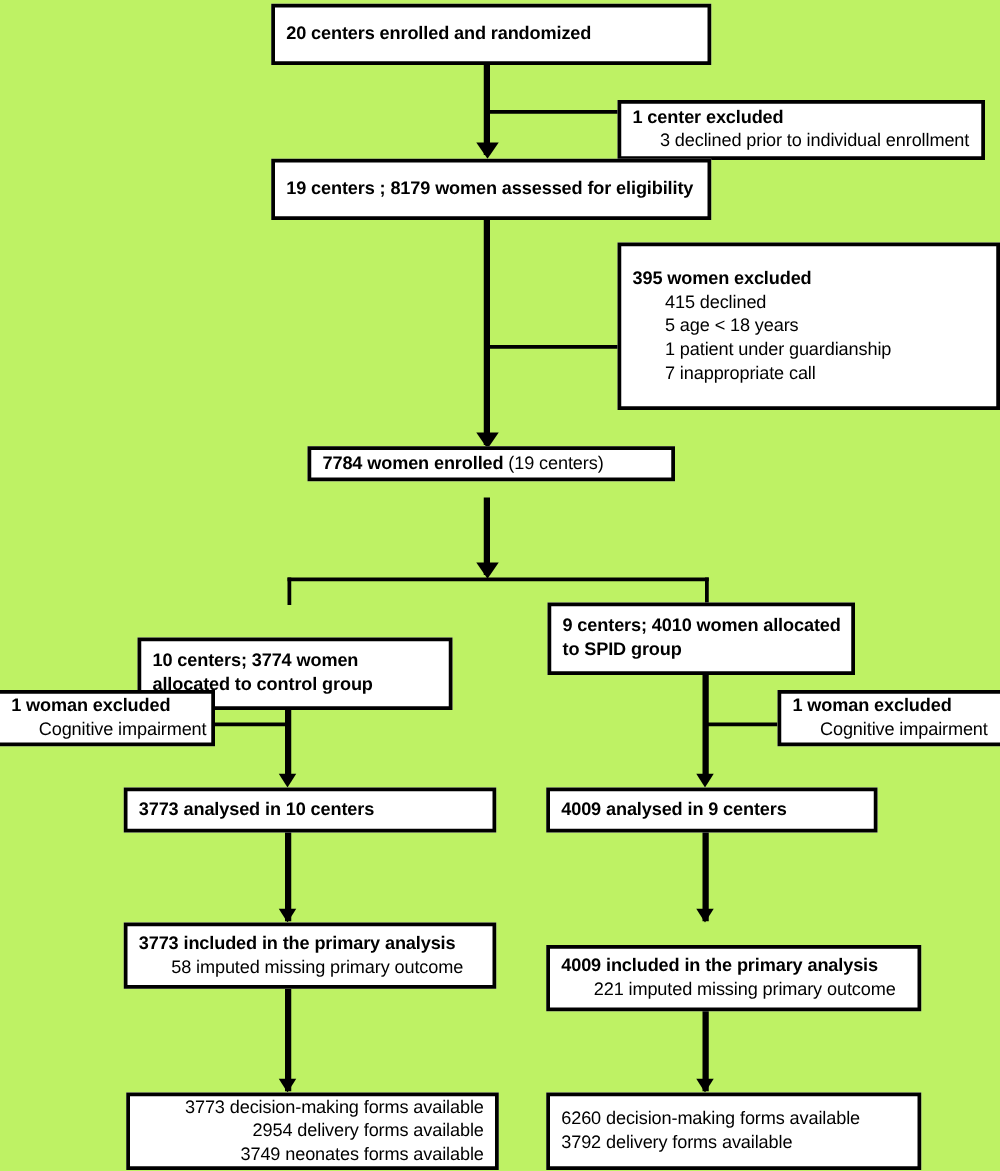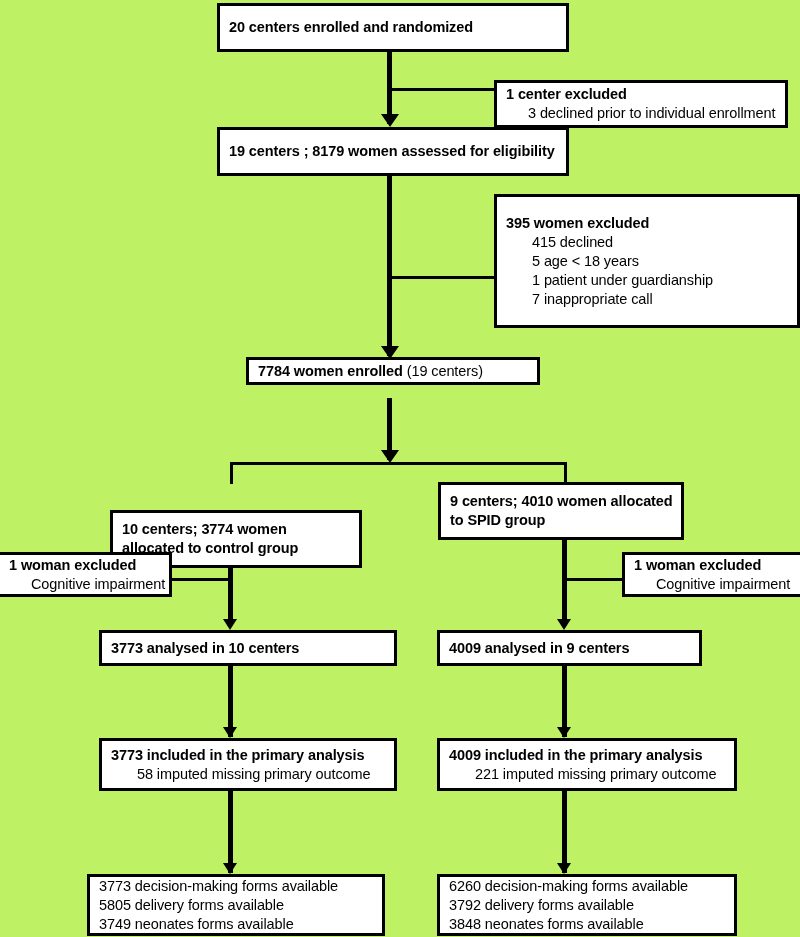--- a/index.html
+++ b/index.html
@@ -199,36 +199,35 @@
     </div>
   </div>
 
   <div class="box" style="left:99px; top:738px; width:298px; height:53px;">
     <div class="lines">
       <div class="ln b">3773 included in the primary analysis</div>
       <div class="ln n ind">58 imputed missing primary outcome</div>
     </div>
   </div>
 
-  <div class="box" style="left:437px; top:738px; width:300px; height:53px;">
+  <div class="box" style="left:437px; top:756px; width:300px; height:53px;">
     <div class="lines">
       <div class="ln b">4009 included in the primary analysis</div>
       <div class="ln n ind">221 imputed missing primary outcome</div>
     </div>
   </div>
 
-  <div class="box" style="left:87px; top:874px; width:298px; height:62px;">
+  <div class="box" style="left:101px; top:874px; width:298px; height:62px;text-align:right;">
     <div class="lines">
       <div class="ln n">3773 decision-making forms available</div>
-      <div class="ln n">5805 delivery forms available</div>
+      <div class="ln n">2954 delivery forms available</div>
       <div class="ln n">3749 neonates forms available</div>
     </div>
   </div>
 
   <div class="box" style="left:437px; top:874px; width:300px; height:62px;">
     <div class="lines">
       <div class="ln n">6260 decision-making forms available</div>
       <div class="ln n">3792 delivery forms available</div>
-      <div class="ln n">3848 neonates forms available</div>
     </div>
   </div>
 
 </div>
 
 </body></html>

